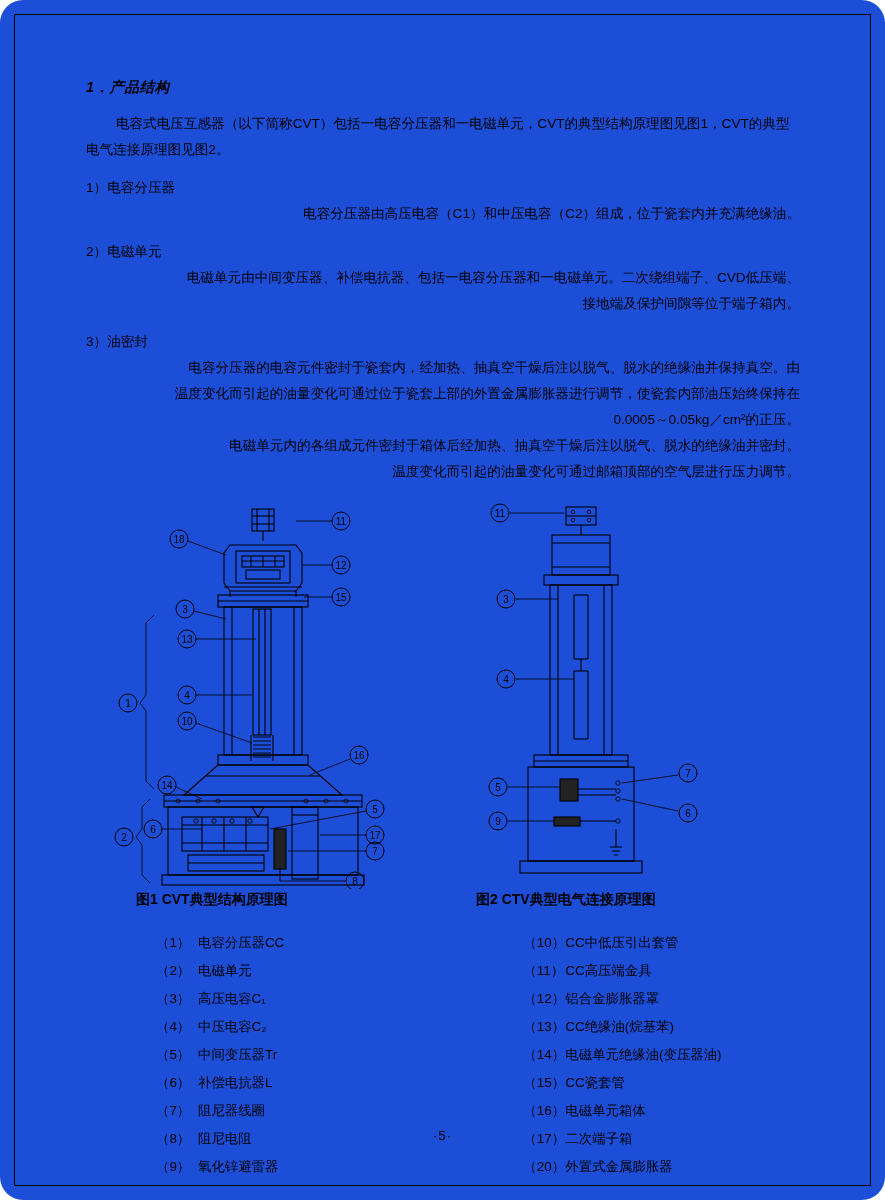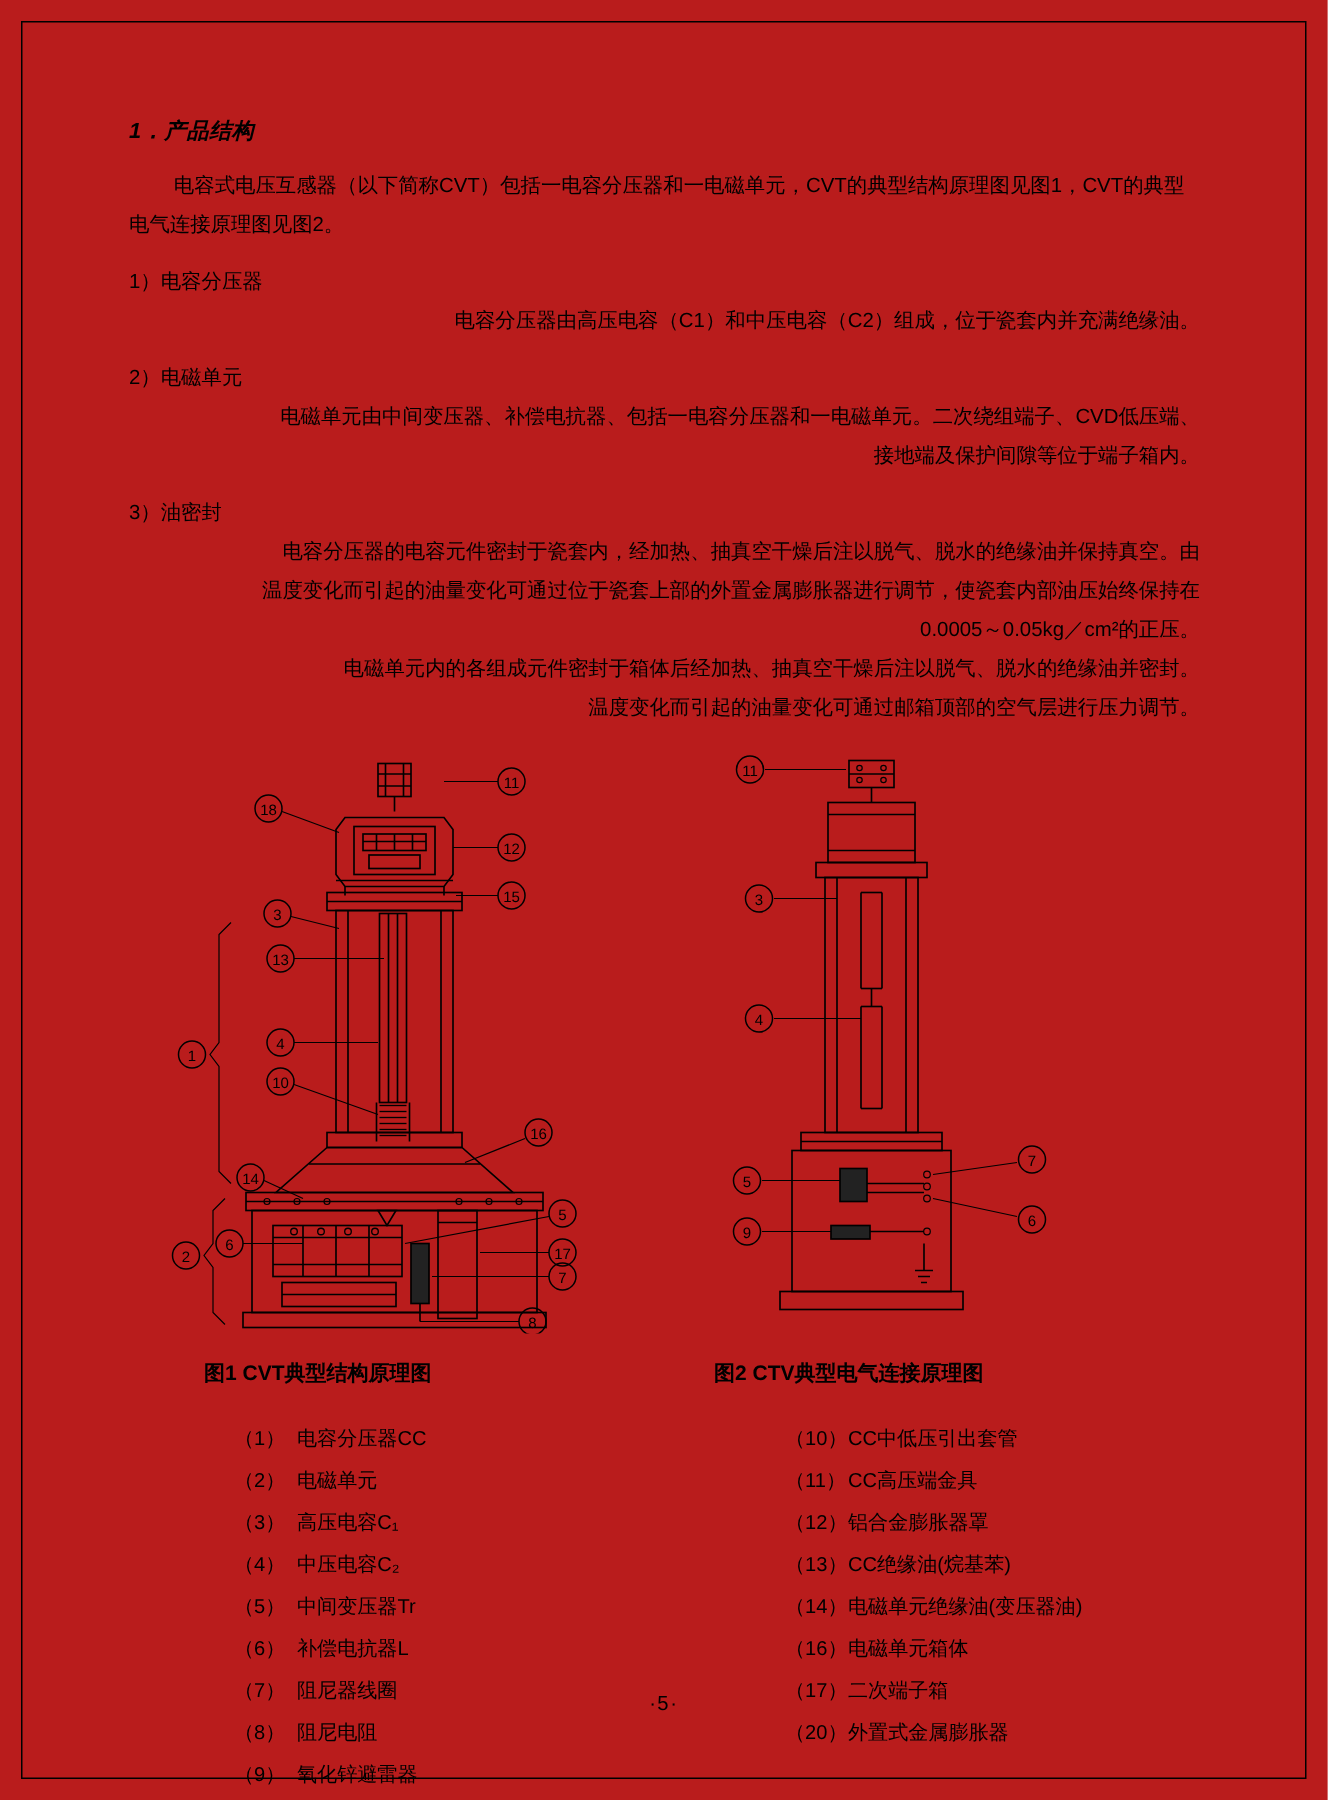--- a/index.html
+++ b/index.html
@@ -13,22 +13,23 @@
     font-family: "Liberation Sans", sans-serif;
     color: #000;
     position: relative;
     overflow: hidden;
   }
   .page {
     position: absolute;
     left: 0; top: 0;
     width: 885px;
     height: 1200px;
-    background: #b91c1c;
+    background: #1d4ed8;
     box-sizing: border-box;
+    border-radius: 23px;
   }
   .page-border {
     position: absolute;
     left: 14px; top: 14px;
     width: 857px;
     height: 1172px;
     border: 1px solid #000;
     box-sizing: border-box;
     pointer-events: none;
   }
@@ -75,21 +76,21 @@
   .figures {
     position: relative;
     margin-top: 14px;
     height: 390px;
     width: 714px;
   }
   .fig-captions {
     position: relative;
     height: 26px;
     width: 714px;
-    margin-top: 18px;
+    margin-top: 2px;
   }
   .fig-caption {
     position: absolute;
     font-size: 14px;
     font-weight: bold;
     white-space: nowrap;
   }
   #cap1 { left: 50px; }
   #cap2 { left: 390px; }
 
@@ -445,20 +446,23 @@
         <div class="legend-item">
           <span class="legend-num">（12）</span><span>铝合金膨胀器罩</span>
         </div>
         <div class="legend-item">
           <span class="legend-num">（13）</span><span>CC绝缘油(烷基苯)</span>
         </div>
         <div class="legend-item">
           <span class="legend-num">（14）</span><span>电磁单元绝缘油(变压器油)</span>
         </div>
         <div class="legend-item">
+          <span class="legend-num">（15）</span><span>CC瓷套管</span>
+        </div>
+        <div class="legend-item">
           <span class="legend-num">（16）</span><span>电磁单元箱体</span>
         </div>
         <div class="legend-item">
           <span class="legend-num">（17）</span><span>二次端子箱</span>
         </div>
         <div class="legend-item">
           <span class="legend-num">（20）</span><span>外置式金属膨胀器</span>
         </div>
       </div>
     </div>

